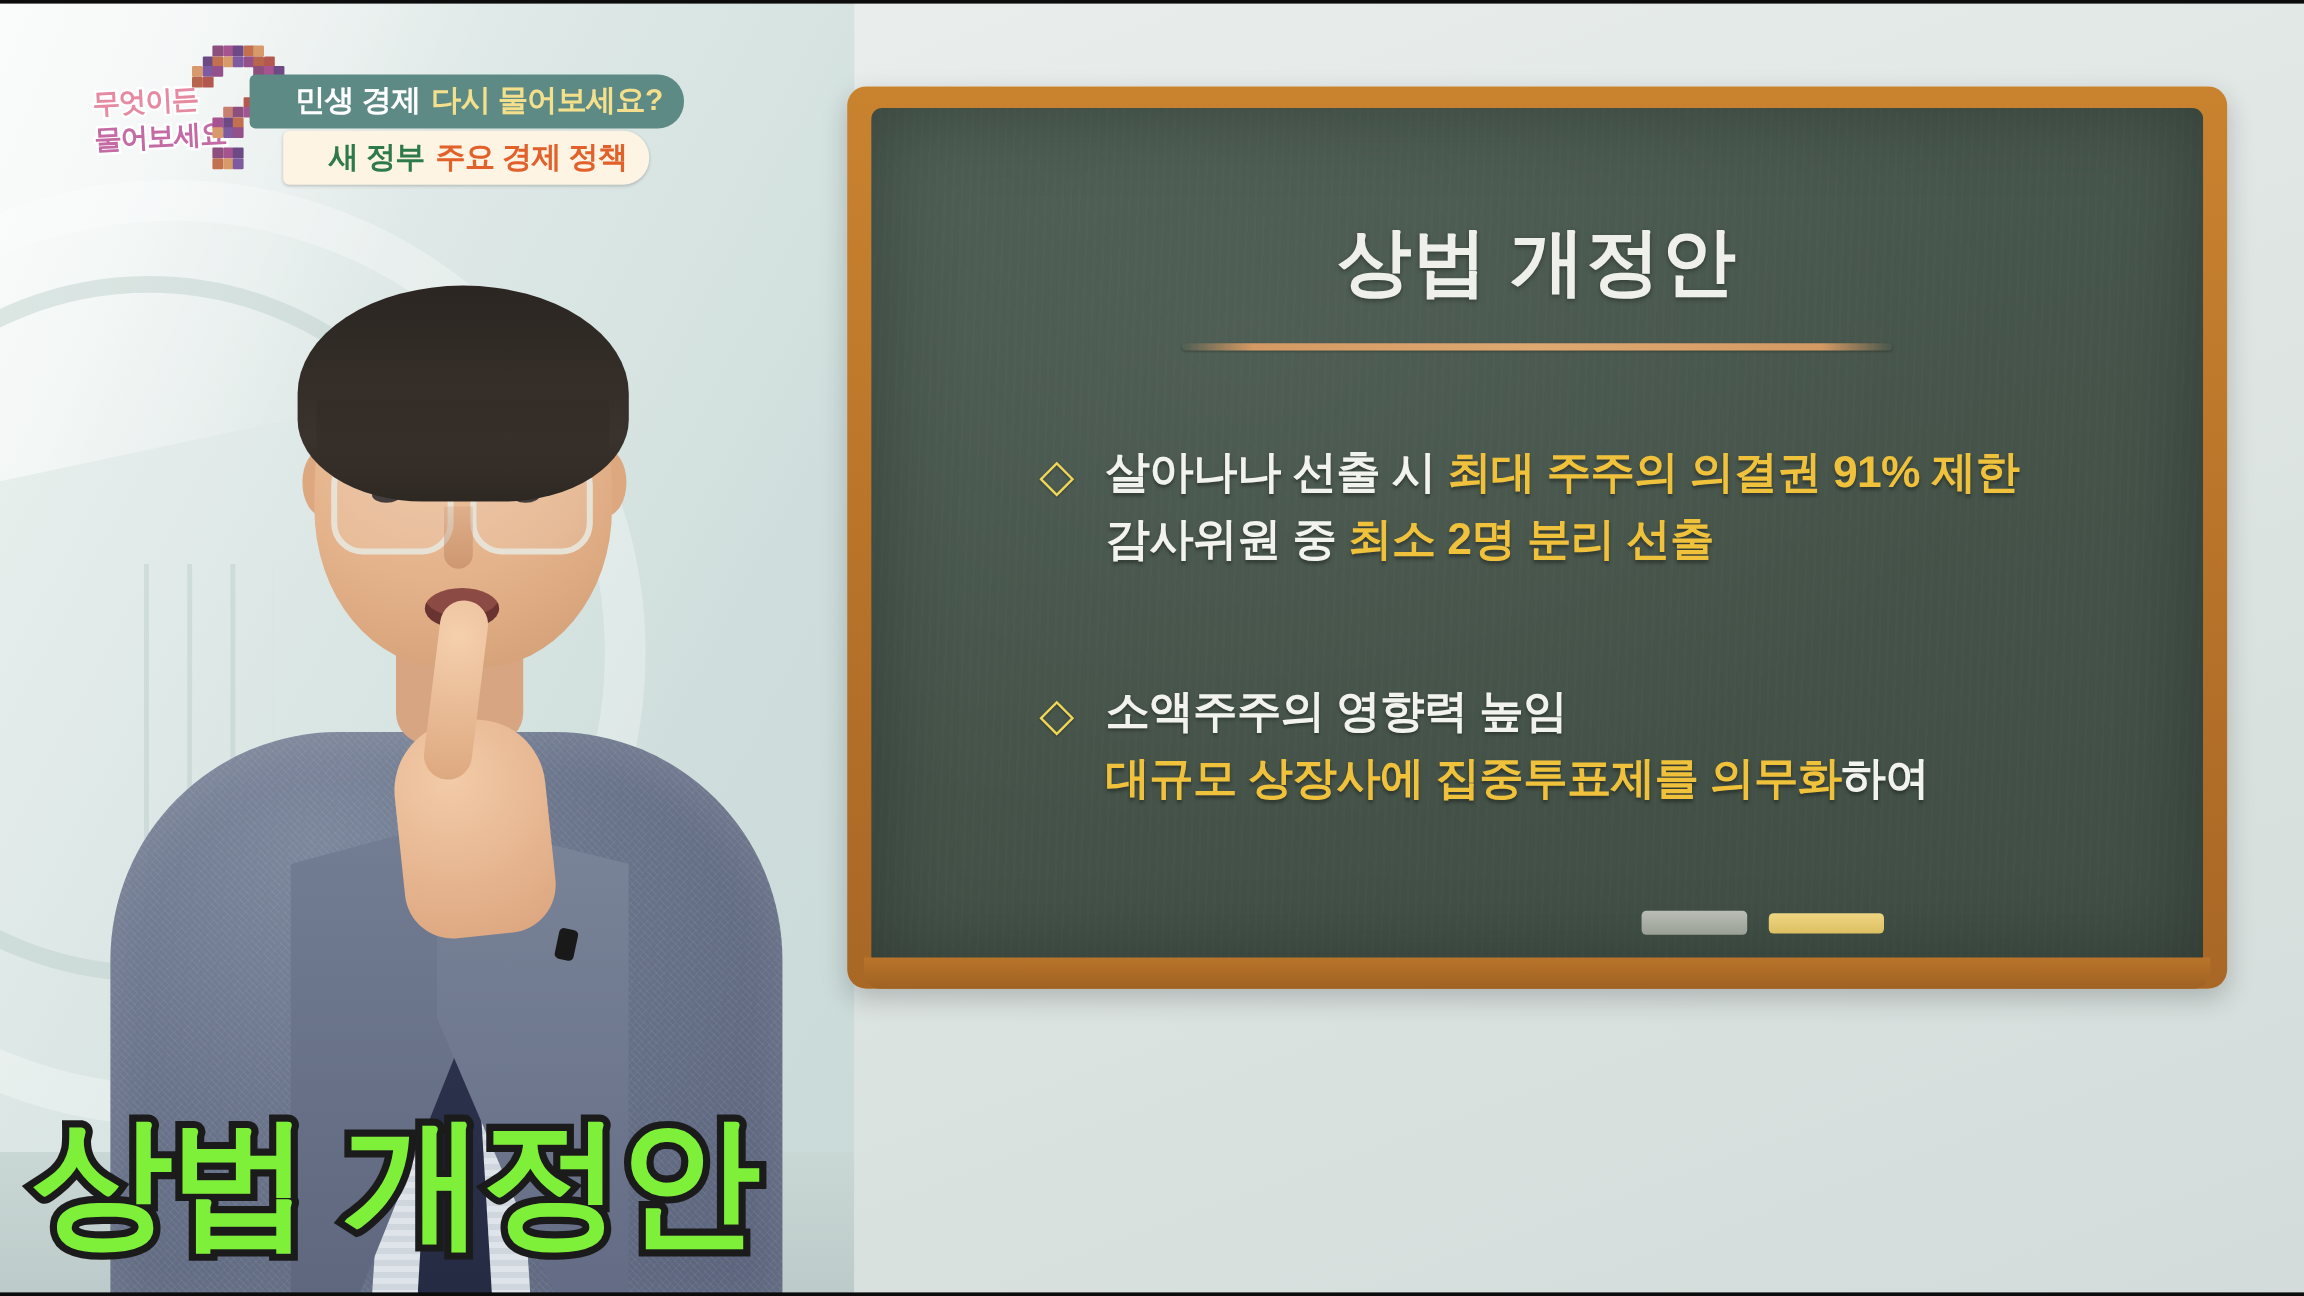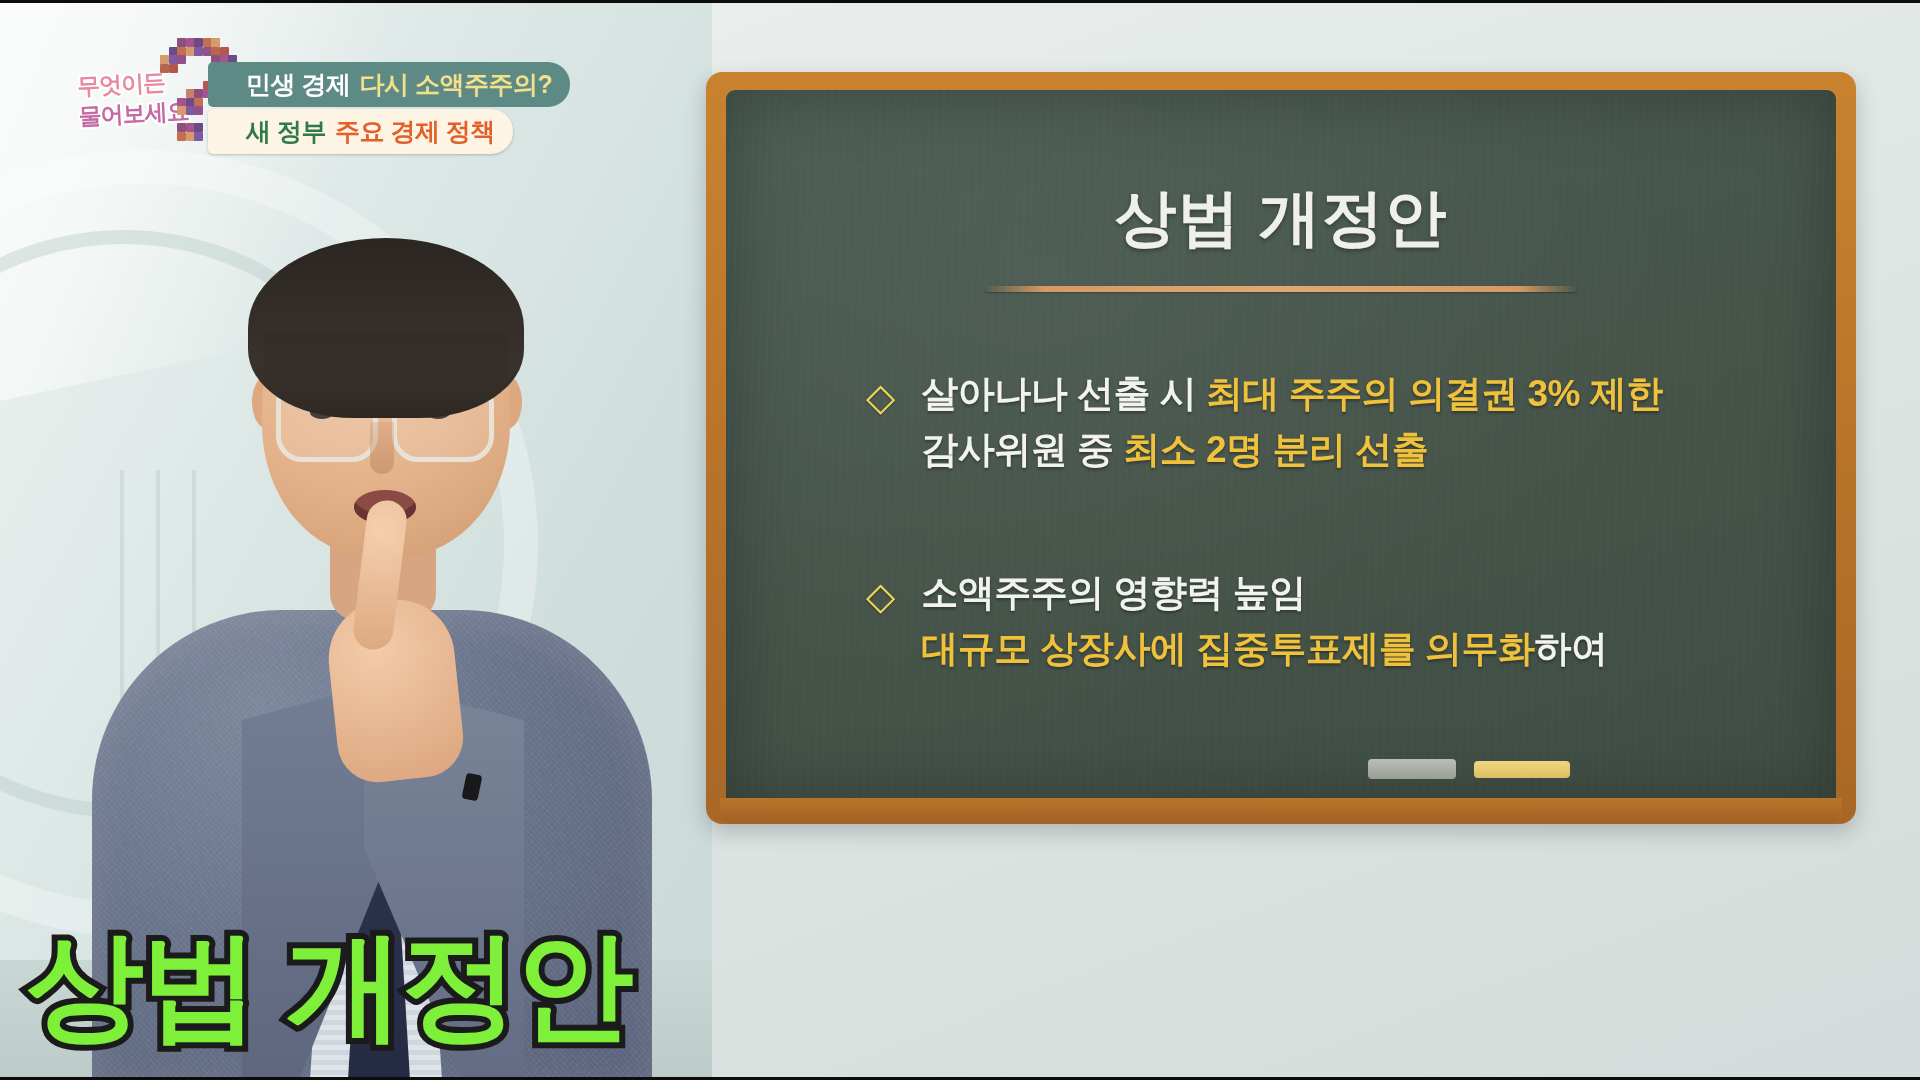--- a/index.html
+++ b/index.html
@@ -68,21 +68,21 @@
     background:radial-gradient(circle at 38% 26%,#f3cba8,#dba47d);transform:rotate(-6deg);}
   .p-finger{position:absolute;left:268px;bottom:430px;width:40px;height:150px;border-radius:22px;
     background:radial-gradient(circle at 40% 20%,#f5cfad,#dda87f);transform:rotate(7deg);}
   .p-mic{position:absolute;left:372px;bottom:280px;width:16px;height:26px;border-radius:4px;background:#191919;transform:rotate(12deg);}
 
   
   #banner{position:absolute;left:208px;top:62px;width:440px;height:68px;}
   .bar{position:absolute;left:0;display:flex;align-items:center;box-sizing:border-box;white-space:nowrap;}
   .bar1{top:0;height:45px;padding:0 18px 0 38px;background:#5e8a85;border-radius:5px 22px 22px 5px;}
   .bar2{top:47px;height:45px;padding:0 18px 0 38px;background:#fdf4e4;border-radius:5px 22px 22px 5px;
-    box-shadow:0 1px 3px rgba(0,0,0,.22);}
+    box-shadow:0 1px 3px rgba(0,0,0,.22);margin-left:28px;}
   .bt{font-size:25px;font-weight:700;letter-spacing:-.5px;line-height:1;}
   .bt.w{color:#ffffff;} .bt.y{color:#f4e08c;}
   .bt.g{color:#2f7a4a;} .bt.o{color:#e2602a;}
   .bt + .bt{margin-left:9px;}
 
   
   #logo-q{position:absolute;left:160px;top:38px;width:86px;height:110px;}
   #logo-q .px{position:absolute;width:9px;height:9px;border-radius:1px;}
   
   #logo-name{position:absolute;left:78px;top:68px;width:126px;height:70px;transform:rotate(-3deg);}
@@ -224,41 +224,41 @@
         <span class="px" style="left: 34px; top: 85px; background: rgb(109, 74, 134);"></span>
         <span class="px" style="left: 17px; top: 93.5px; background: rgb(194, 112, 79);"></span>
         <span class="px" style="left: 25.5px; top: 93.5px; background: rgb(217, 154, 107);"></span>
         <span class="px" style="left: 34px; top: 93.5px; background: rgb(126, 90, 160);"></span>
       </div>
   </div>
 
   <div id="banner">
     <div class="bar bar1">
       <span class="bt w">민생 경제</span>
-      <span class="bt y">다시 소액주주의?</span>
+      <span class="bt y">다시 물어보세요?</span>
     </div>
     <div class="bar bar2">
       <span class="bt g">새 정부</span>
       <span class="bt o">주요 경제 정책</span>
     </div>
   </div>
 
   <div id="board-wrap">
     <div id="board-frame">
       <div id="board">
         <div id="board-inner">
 
           <div id="board-title">상법 개정안</div>
           <div id="board-rule"></div>
 
           <div class="bullet b1">
             <span class="dia">◇</span>
             <div class="btxt">
               <div>
-                <span>살아나나 선출 시 </span><span class="hl">최대 주주의 의결권 3% 제한</span>
+                <span>살아나나 선출 시 </span><span class="hl">최대 주주의 의결권 91% 제한</span>
               </div>
               <div>
                 <span>감사위원 중 </span><span class="hl">최소 2명 분리 선출</span>
               </div>
             </div>
           </div>
 
           <div class="bullet b2">
             <span class="dia">◇</span>
             <div class="btxt">

